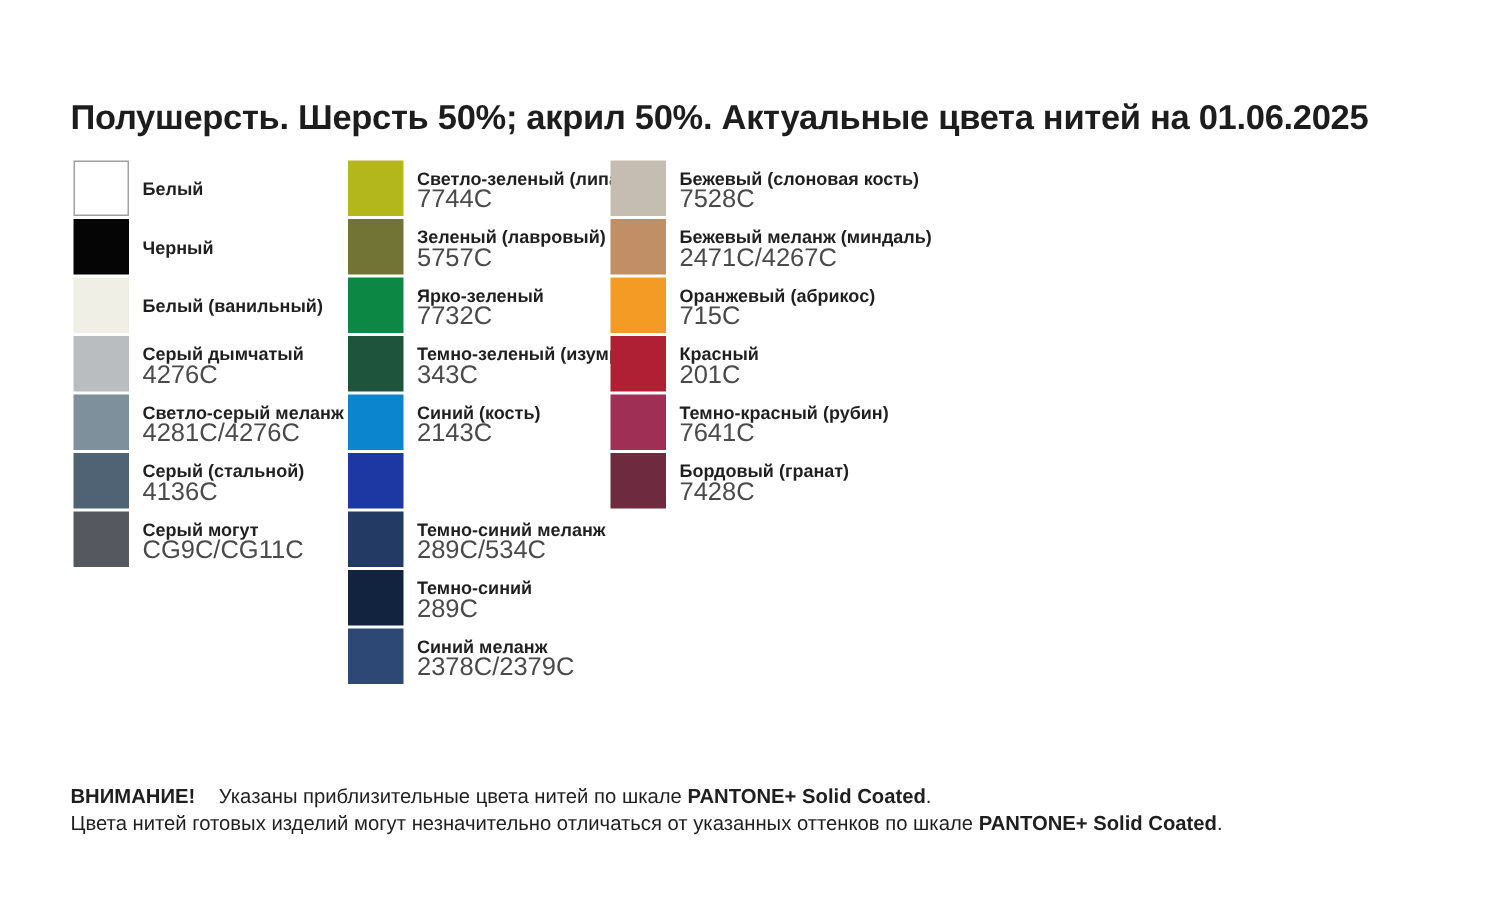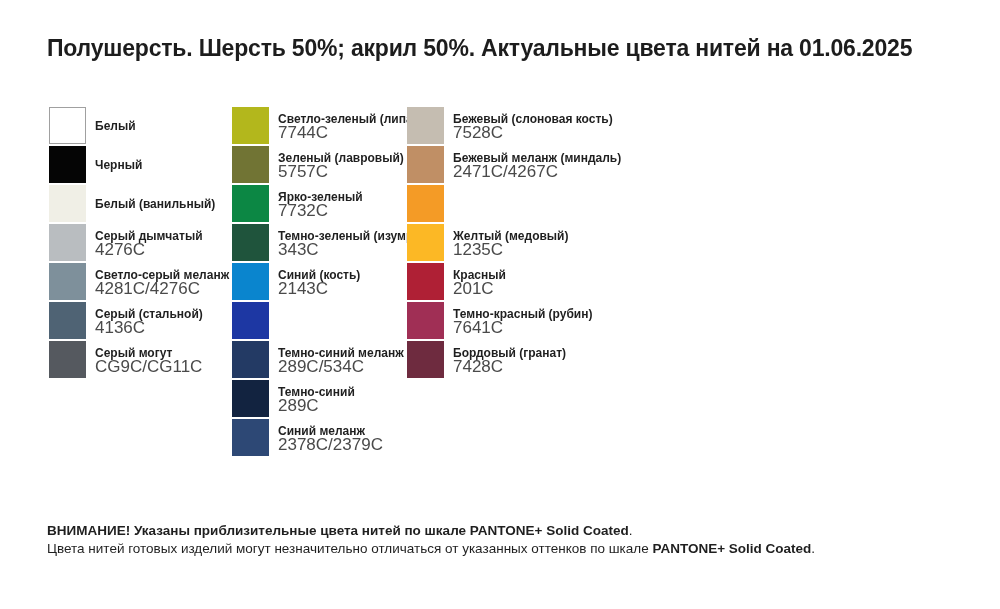--- a/index.html
+++ b/index.html
@@ -4,21 +4,21 @@
 <style>
   html, body { margin: 0; padding: 0; }
   body {
     width: 1000px; height: 609px;
     background: #ffffff;
     font-family: "Liberation Sans", sans-serif;
     position: relative; overflow: hidden;
   }
   .slide { position: absolute; inset: 0; }
   .title {
-    position: absolute; left: 47px; top: 36px;
+    position: absolute; left: 47px; top: 66px;
     font-size: 23px; font-weight: bold; color: #1d1d1d;
     letter-spacing: -0.2px; line-height: 24px; white-space: nowrap;
   }
   .column { position: absolute; top: 107px; }
   .col1 { left: 49px; }
   .col2 { left: 232px; }
   .col3 { left: 407px; }
   .row { display: flex; align-items: center; height: 37px; margin-bottom: 2px; }
   .swatch {
     width: 37px; height: 37px; flex: none;
@@ -192,29 +192,26 @@
       <div class="row">
         <div class="swatch" style="background-color: rgb(192, 143, 101); border-color: transparent;"></div>
         <div class="labels">
           <div class="name">Бежевый меланж (миндаль)</div>
           <div class="code">2471C/4267C</div>
         </div>
       </div>
 
       <div class="row">
         <div class="swatch" style="background-color: rgb(244, 155, 38); border-color: transparent;"></div>
-      </div>
-
-      <div class="row">
-        <div class="swatch" style="background-color: rgb(252, 184, 37); border-color: transparent;"></div>
-        <div class="labels">
-          <div class="name">Желтый (медовый)</div>
-          <div class="code">1235C</div>
-        </div>
-      </div>
+        <div class="labels">
+          <div class="name">Оранжевый (абрикос)</div>
+          <div class="code">715C</div>
+        </div>
+      </div>
+
 
       <div class="row">
         <div class="swatch" style="background-color: rgb(175, 32, 53); border-color: transparent;"></div>
         <div class="labels">
           <div class="name">Красный</div>
           <div class="code">201C</div>
         </div>
       </div>
 
       <div class="row">
@@ -230,19 +227,19 @@
         <div class="labels">
           <div class="name">Бордовый (гранат)</div>
           <div class="code">7428C</div>
         </div>
       </div>
     </div>
 
   <div class="footnote">
     <div class="footnote-line">
       
-    <span class="seg" style="font-weight: bold;">ВНИМАНИЕ!</span><span class="seg" style="font-weight: bold;"> Указаны приблизительные цвета нитей по шкале </span><span class="seg" style="font-weight: bold;">PANTONE+ Solid Coated</span><span class="seg" style="font-weight: normal;">.</span></div>
+    <span class="seg" style="font-weight: bold;">ВНИМАНИЕ!</span><span class="seg" style="font-weight: normal; margin-left: 12px;"> Указаны приблизительные цвета нитей по шкале </span><span class="seg" style="font-weight: bold;">PANTONE+ Solid Coated</span><span class="seg" style="font-weight: normal;">.</span></div>
     <div class="footnote-line">
       
     <span class="seg" style="font-weight: normal;">Цвета нитей готовых изделий могут незначительно отличаться от указанных оттенков по шкале </span><span class="seg" style="font-weight: bold;">PANTONE+ Solid Coated</span><span class="seg" style="font-weight: normal;">.</span></div>
   </div>
 
 </div>
 
 </body></html>

